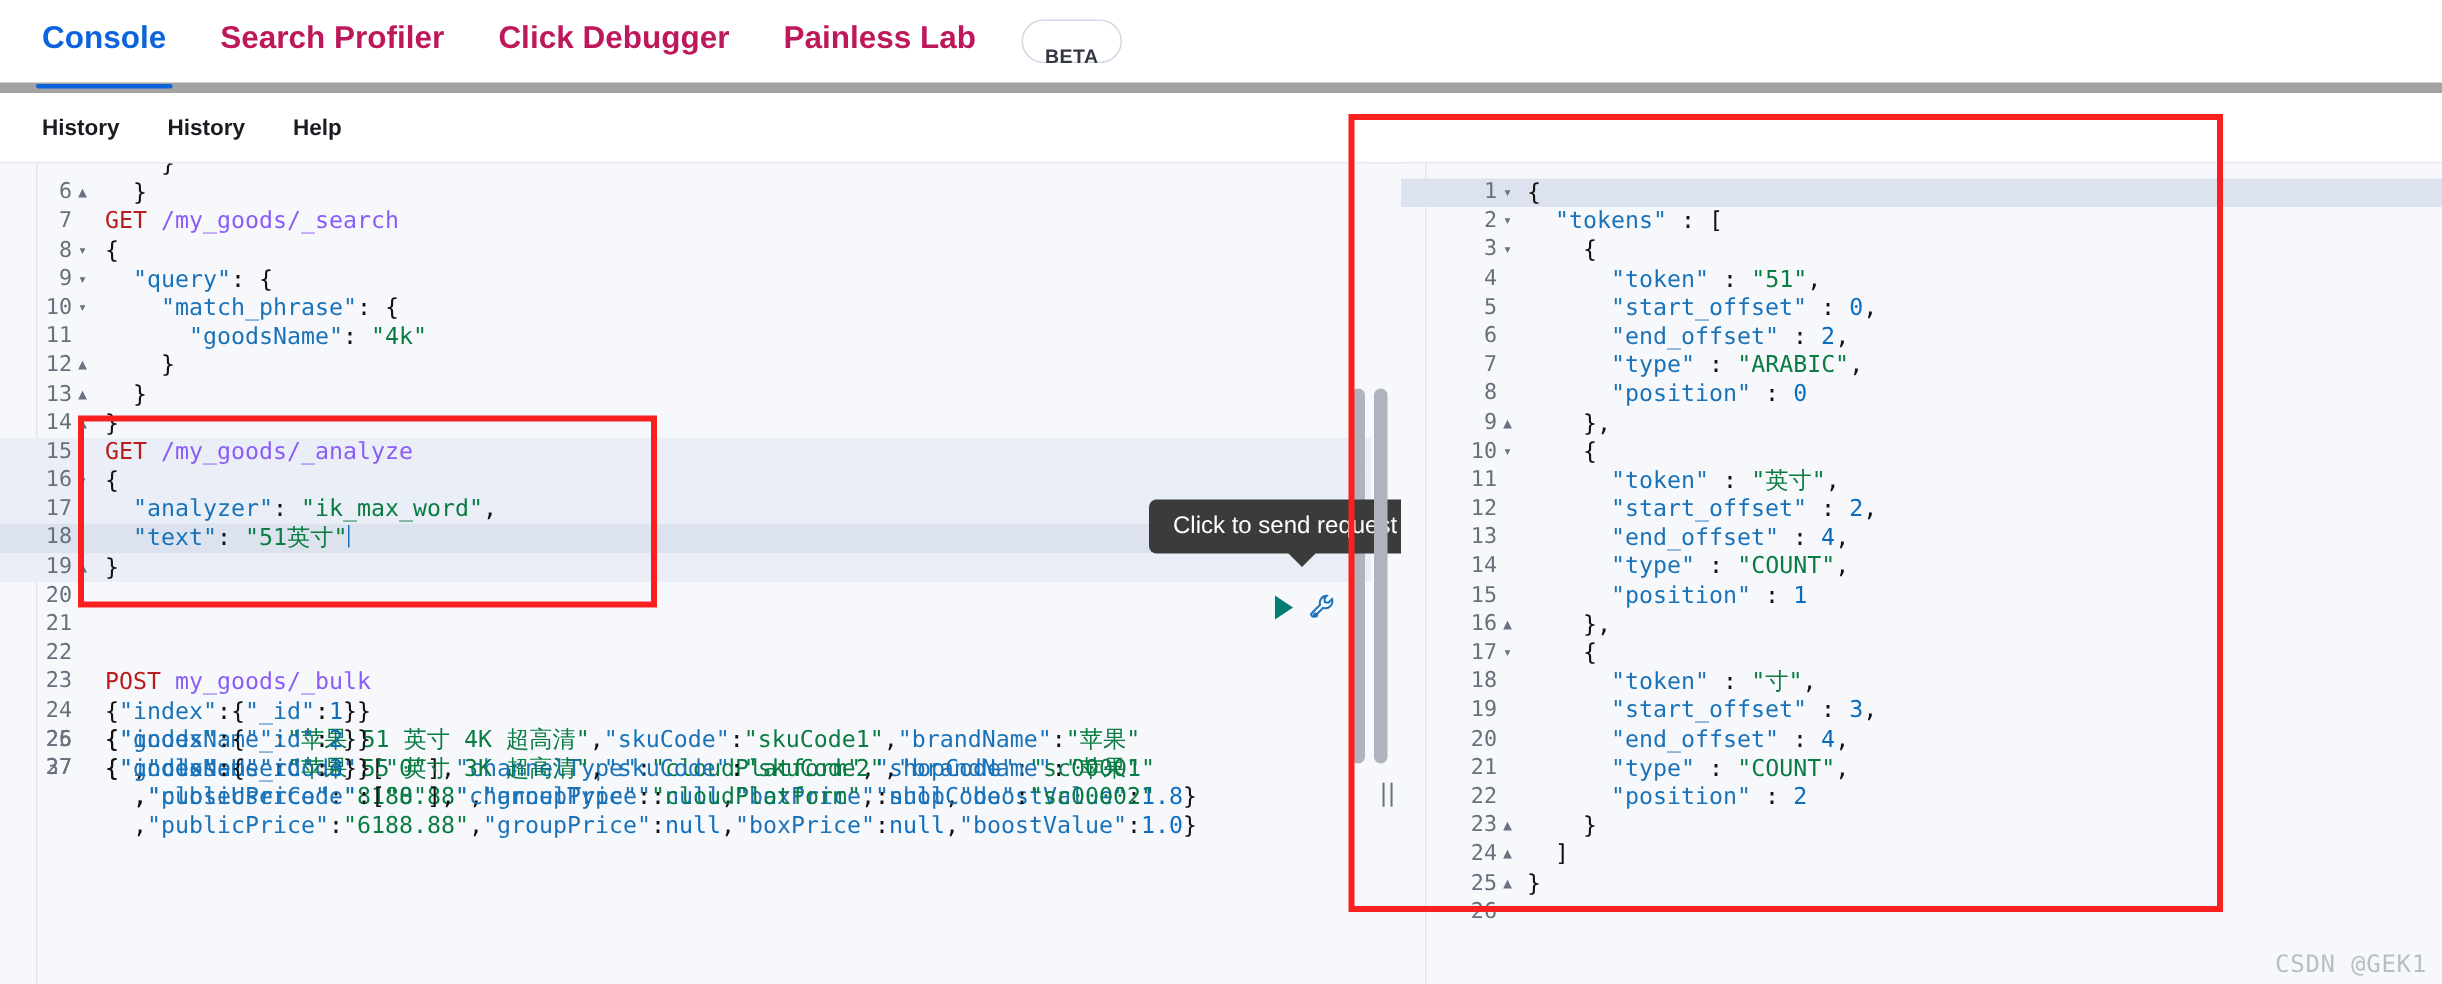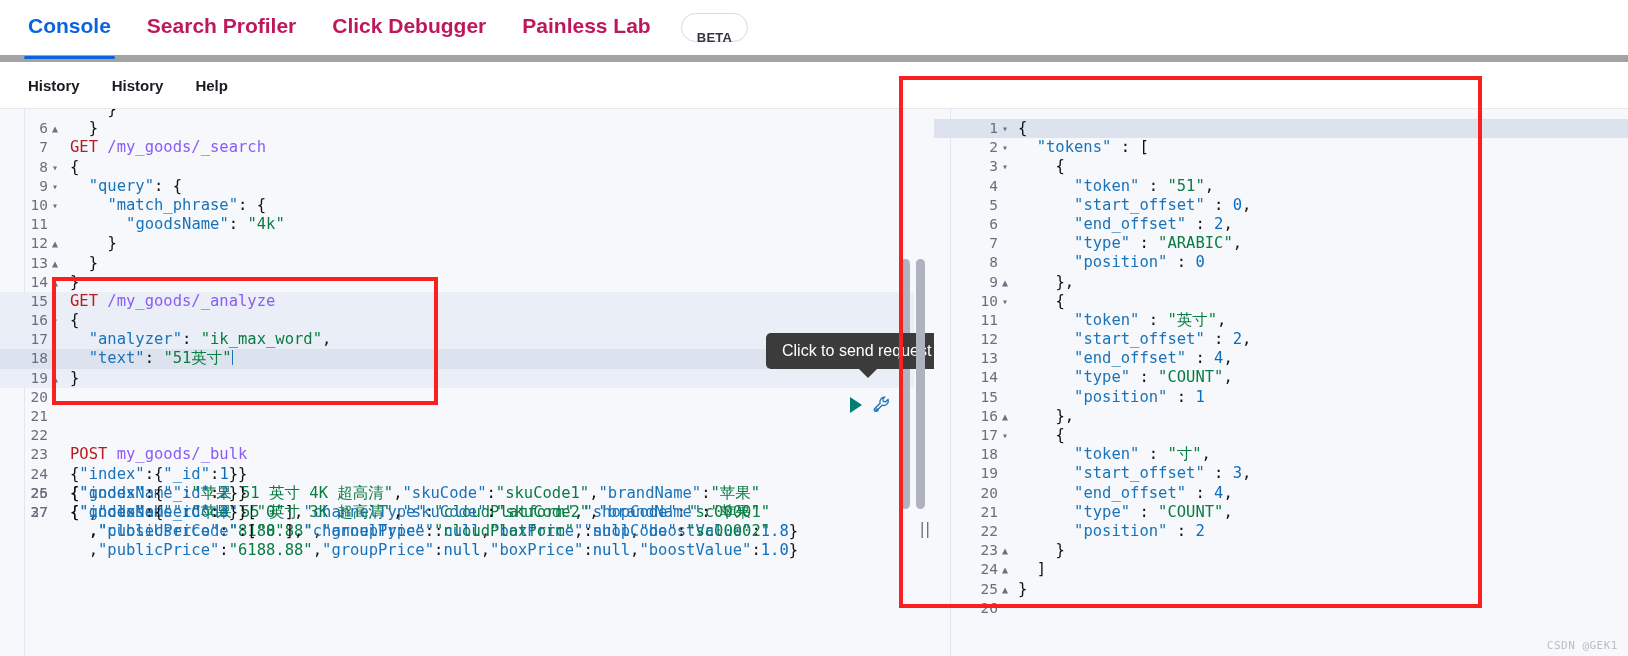--- a/index.html
+++ b/index.html
@@ -169,21 +169,21 @@
   .annot {
     position: absolute; border: 4px solid #fb2020;
     pointer-events: none; background: transparent;
   }
   .annot-left  { left: 52px;  top: 277px; width: 386px; height: 128px; }
   .annot-right { left: 899px; top: 76px;  width: 583px; height: 532px; }
 
   
   .watermark {
     position: absolute; right: 10px; bottom: 4px;
-    color: #b9bdc6; font-size: 11px;
+    color: #b9bdc6; font-size: 16px;
     font-family: "DejaVu Sans Mono", monospace;
     letter-spacing: .5px;
   }
 </style>
 </head>
 <body>
 
 <div class="app">
 
   <div class="topnav">

